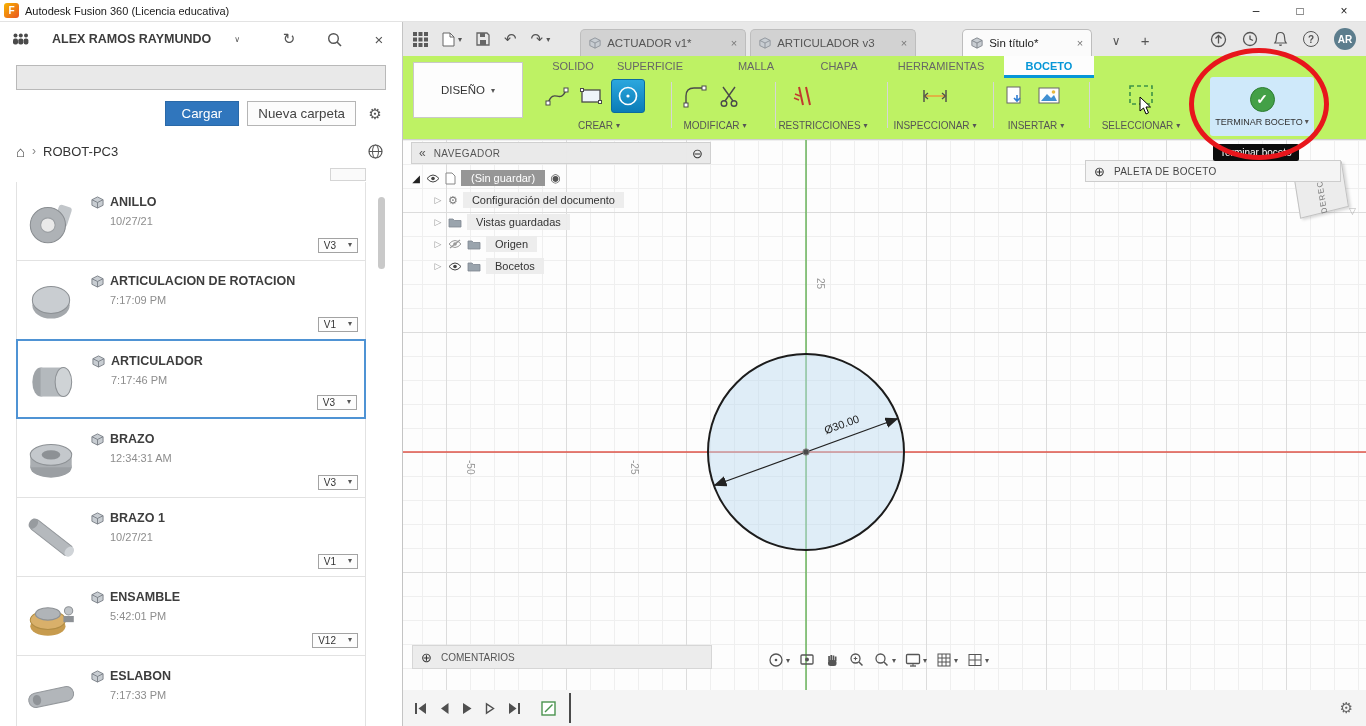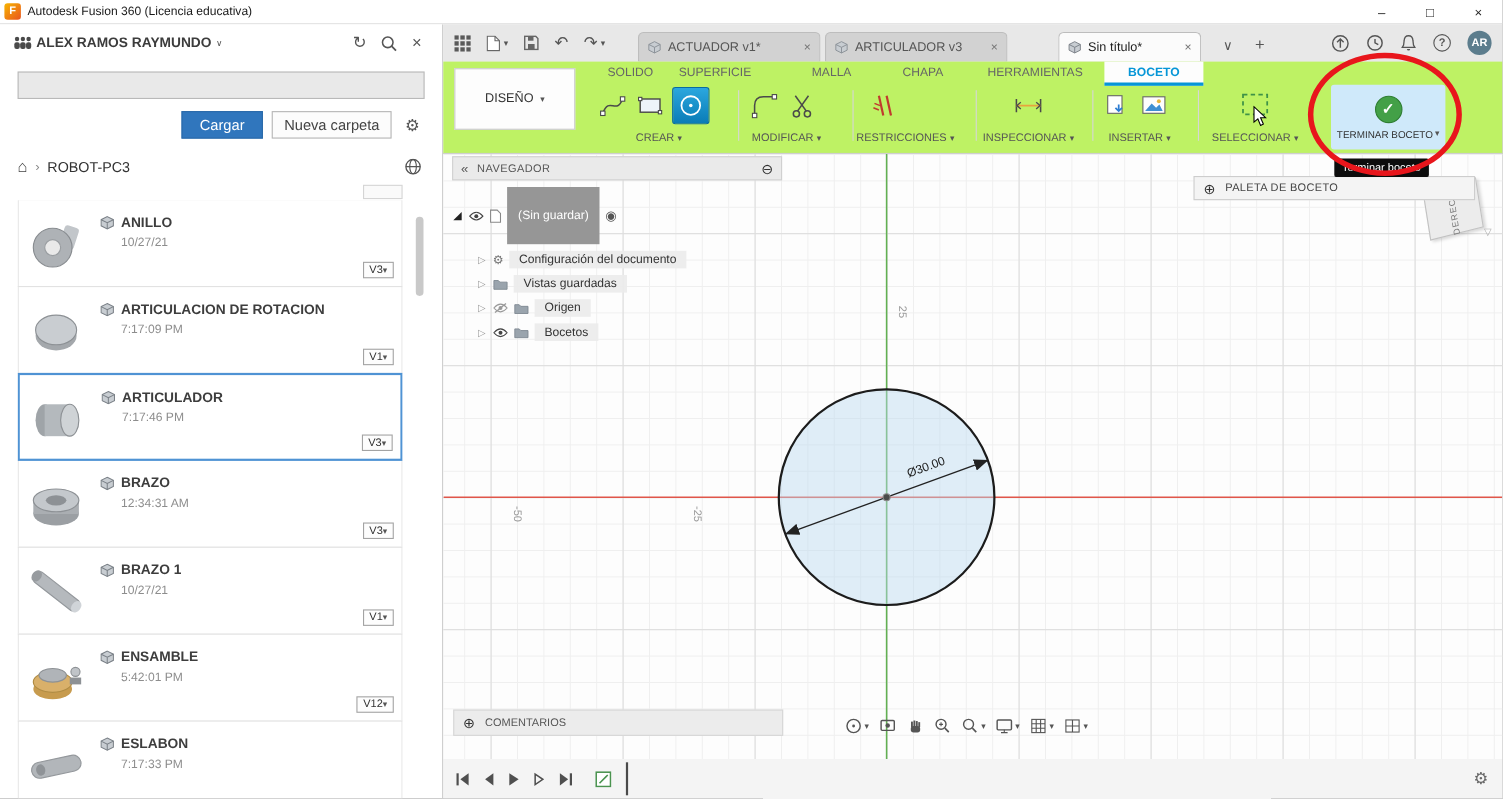--- a/index.html
+++ b/index.html
@@ -7,21 +7,21 @@
 .app{position:relative;width:1366px;height:726px;background:#fff;font-family:"Liberation Sans",sans-serif;font-size:12px;color:#333;overflow:hidden}
 svg{display:block}
 
 .titlebar{position:absolute;left:0;top:0;right:0;height:22px;background:#fff;border-bottom:1px solid #e3e3e3;display:flex;align-items:center;z-index:6}
 .logo{width:15px;height:15px;margin:0 6px 0 4px;border-radius:3px;background:linear-gradient(135deg,#f7b500,#e95420);color:#fff;font-size:10px;font-weight:bold;display:flex;align-items:center;justify-content:center}
 .tb-title{font-size:11px;color:#1a1a1a}
 .win{margin-left:auto;display:flex;height:100%}
 .win span{width:44px;display:flex;align-items:center;justify-content:center;font-size:12px;color:#222}
 
 .dpanel{position:absolute;left:0;top:22px;width:403px;height:704px;background:#fff;border-right:1px solid #c4c4c4}
-.dp-head{height:34px;display:flex;align-items:center;gap:4px;padding:0 12px}
+.dp-head{height:34px;display:flex;align-items:center;gap:23px;padding:0 12px}
 .dp-user{font-weight:bold;color:#3c3c3c;font-size:12.5px}
 .cd{font-size:8px;color:#555}
 .hbtn{width:22px;height:22px;display:flex;align-items:center;justify-content:center;color:#555;font-size:15px}
 .mla{margin-left:auto}
 .dp-tabs{display:flex;margin:9px 16px 0;height:25px;border:1px solid #b9b9b9;background:#e9e9e9}
 .dp-tab{flex:1;display:flex;align-items:center;justify-content:center;color:#333;background:#e6e6e6}
 .dp-tab.sel{background:#f5f5f5}
 .dp-tab+.dp-tab{border-left:1px solid #b9b9b9}
 .dp-actions{display:flex;align-items:center;justify-content:flex-end;gap:8px;margin:11px 16px 0}
 .b-cargar{background:#3076bd;color:#fff;border:1px solid #2a69a8;height:25px;padding:0 16px;display:flex;align-items:center}
@@ -29,21 +29,21 @@
 .dp-crumb{display:flex;align-items:center;gap:7px;margin:14px 16px 0;color:#888}
 .crumb-home{font-size:15px;color:#444}
 .crumb-name{font-size:13px;font-weight:normal;color:#333}
 .sliver{position:absolute;left:330px;top:146px;width:36px;height:13px;background:#fafafa;border:1px solid #d5d5d5}
 .dp-list{position:absolute;left:16px;top:160px;width:350px;height:544px;overflow:hidden}
 .card{position:relative;height:80px;background:#fff;border:1px solid #e2e2e2;margin-top:-1px}
 .card.sel{border:2px solid #4f93d4;z-index:2}
 .thumb{position:absolute;left:5px;top:11px;width:58px;height:58px}
 .c-name{position:absolute;left:74px;top:13px;display:flex;align-items:center;gap:6px;font-weight:bold;font-size:12.5px;color:#3d3d3d;white-space:nowrap}
 .c-date{position:absolute;left:93px;top:33px;font-size:11px;color:#8d8d8d}
-.badge{position:absolute;right:7px;bottom:7px;display:flex;align-items:center;gap:0;border:1px solid #a3a3a3;background:#fdfdfd;font-size:10px;color:#333;padding:1px 5px}
+.badge{position:absolute;right:7px;bottom:7px;display:flex;gap:12px;border:1px solid #a3a3a3;background:#fdfdfd;font-size:10px;color:#333;padding:1px 5px}
 .dp-scroll{position:absolute;left:378px;top:175px;width:7px;height:72px;background:#c9c9c9;border-radius:4px}
 
 .main{position:absolute;left:403px;top:22px;width:963px;height:704px;background:#ebebeb}
 .topbar{position:absolute;left:0;top:0;right:0;height:34px;background:#e8e8e8;display:flex;align-items:flex-end}
 .tb-icons{display:flex;align-items:center;gap:14px;padding:0 8px 8px 10px}
 .iwrap{display:flex;align-items:center;gap:3px;color:#555}
 .uglyph{font-size:15px;color:#555}
 .doc-tabs{display:flex;margin-left:22px}
 .dtab{width:166px;height:27px;background:#d2d2d2;border:1px solid #bdbdbd;border-bottom:none;border-radius:5px 5px 0 0;display:flex;align-items:center;gap:6px;padding:0 8px;color:#555;margin-right:4px;font-size:11.5px}
 .dtab.active{background:#fbfbfb;color:#222;width:130px;margin-left:42px}
@@ -74,21 +74,21 @@
 .dim{font-size:11px;fill:#1a1a1a}
 .axlbl{font-size:10px;fill:#999}
 .navg{position:absolute;left:8px;top:2px;width:300px;z-index:3}
 .navg-h{height:22px;background:rgba(233,233,233,.97);border:1px solid #d0d0d0;display:flex;align-items:center;gap:8px;padding:0 7px}
 .navg-t{font-size:10px;color:#555;letter-spacing:.4px}
 .mini{margin-left:auto;color:#333;font-size:13px}
 .nrow{display:flex;align-items:center;gap:5px;margin-top:6px;font-size:11px;color:#333}
 .nrow .lbl{background:rgba(236,236,236,.92);padding:2px 9px}
 .tri{color:#999;font-size:9px;width:10px;text-align:center}
 .tri.open{color:#222;font-size:10px}
-.pill{background:#969696;color:#fff;padding:20px 10px;font-size:11px}
+.pill{background:#969696;color:#fff;padding:2px 10px;font-size:11px}
 .radio{color:#555;font-size:12px}
 .paleta{position:absolute;left:682px;top:20px;width:256px;height:22px;background:#f4f4f4;border:1px solid #cdcdcd;display:flex;align-items:center;gap:9px;padding:0 8px;z-index:4}
 .paleta-t{font-size:10px;color:#444;letter-spacing:.3px}
 .vcube{position:absolute;left:893px;top:27px;width:50px;height:46px;background:#ececec;border:1px solid #c2c2c2;box-shadow:2px 2px 3px rgba(0,0,0,.15);transform:rotate(-9deg) skewY(-5deg);display:flex;align-items:center;justify-content:center;z-index:2}
 .vcube span{transform:rotate(-90deg);font-size:8px;color:#777;letter-spacing:1px}
 .vflag{position:absolute;left:946px;top:66px;color:#b0b0b0;font-size:9px;z-index:2}
 .comments{position:absolute;left:9px;top:505px;width:300px;height:24px;background:#ececec;border:1px solid #d6d6d6;display:flex;align-items:center;gap:9px;padding:0 8px}
 .cmt-t{font-size:10px;color:#555}
 .navbar{position:absolute;left:365px;top:507px;height:26px;display:flex;align-items:center;gap:9px}
 .nbi{display:flex;align-items:center;gap:2px}

